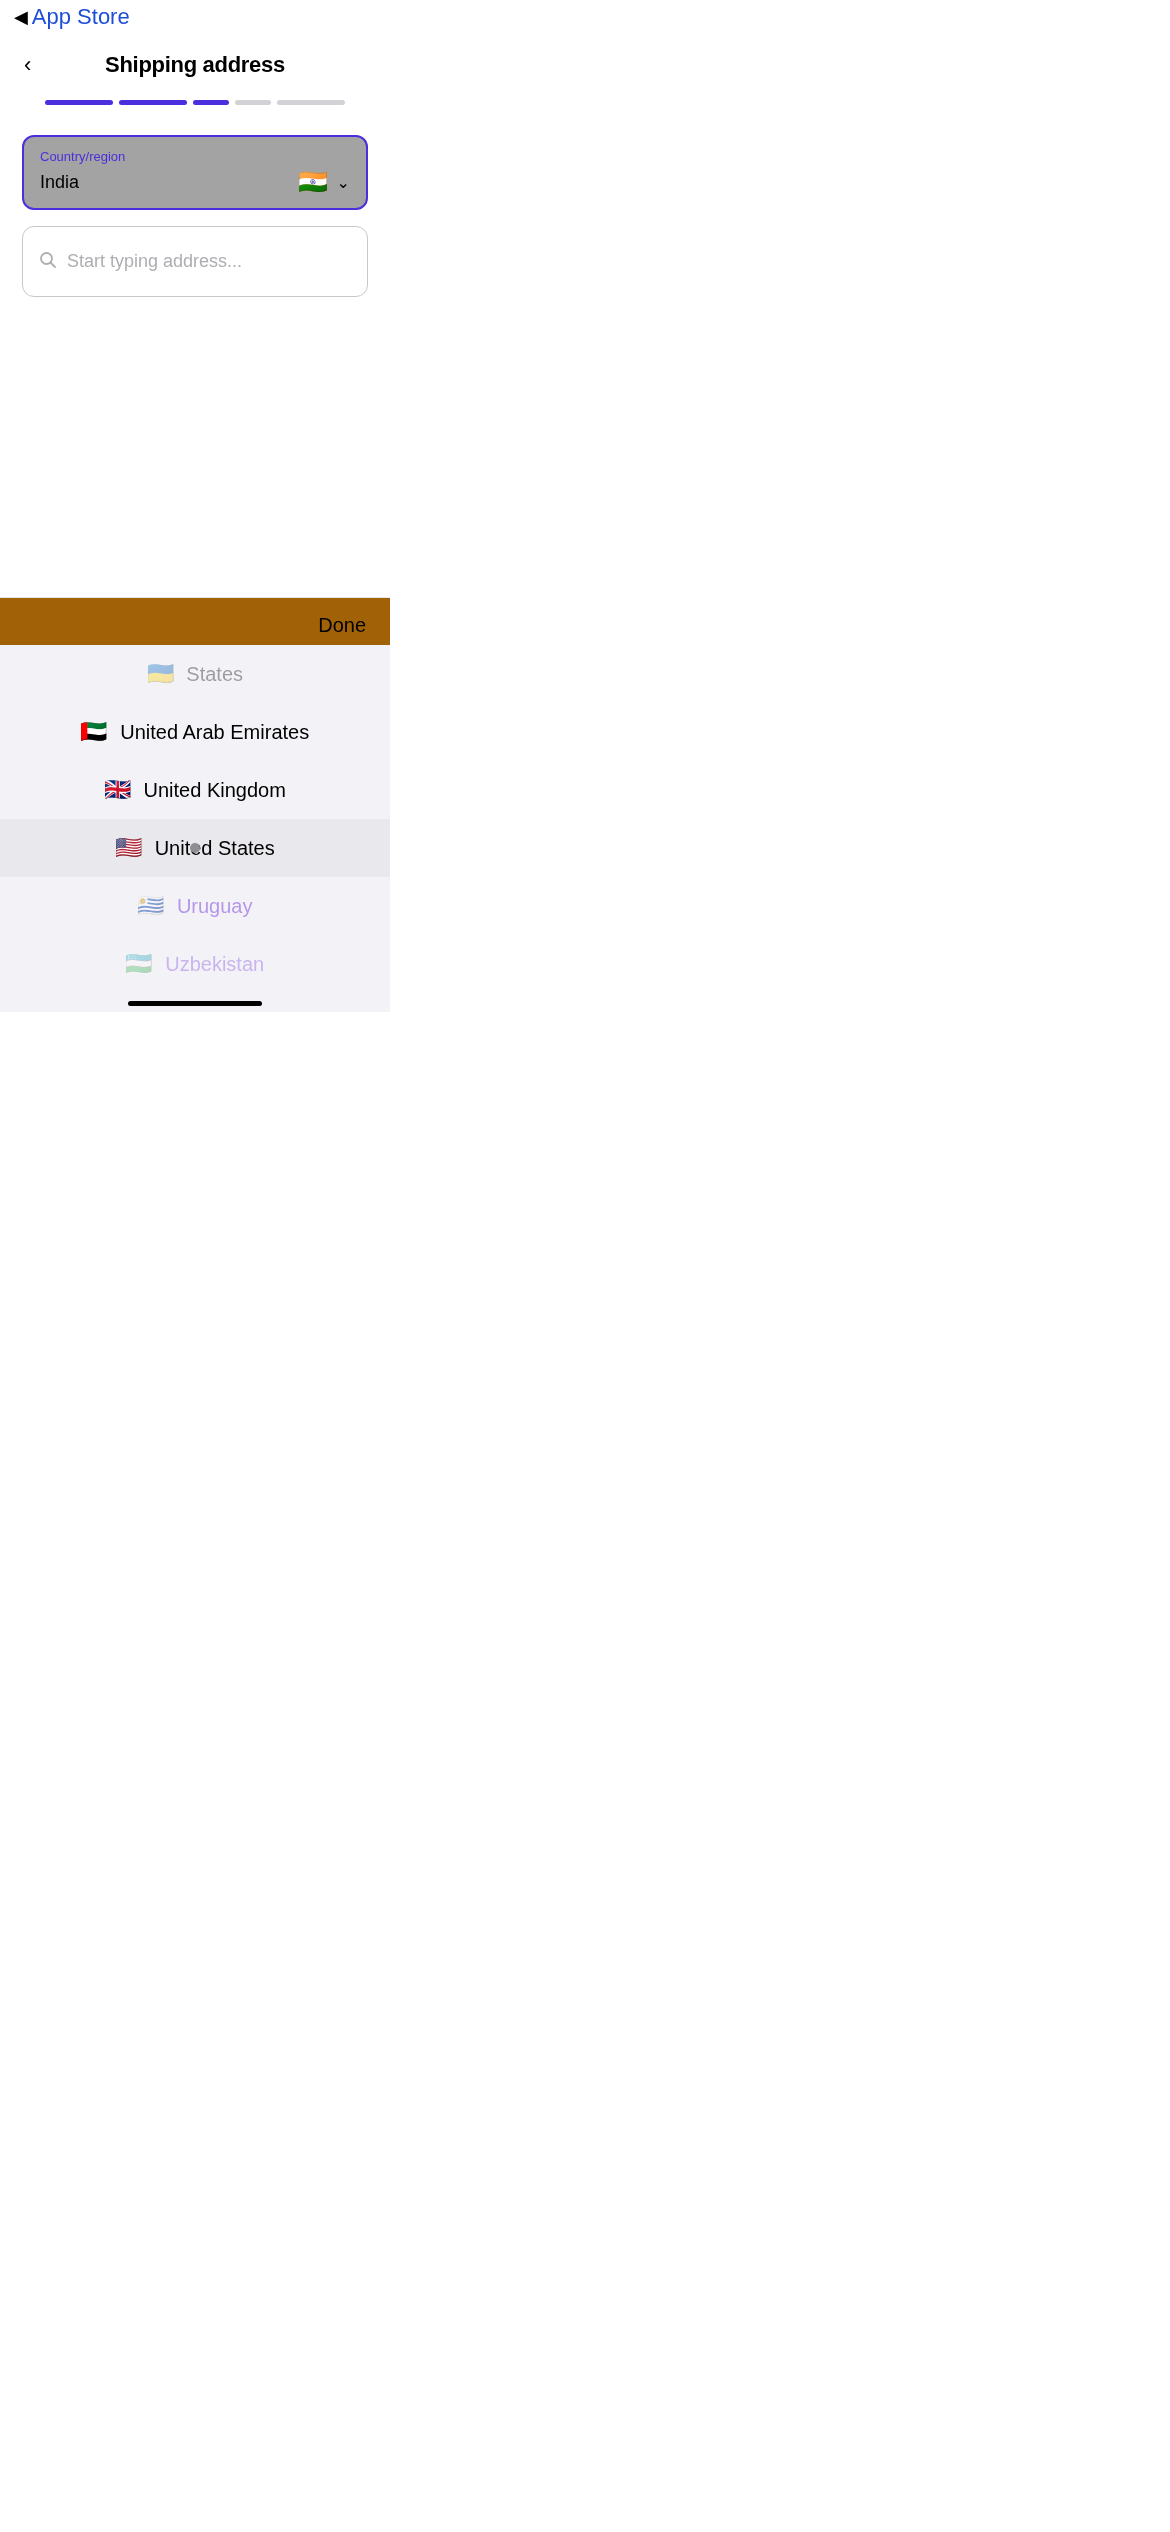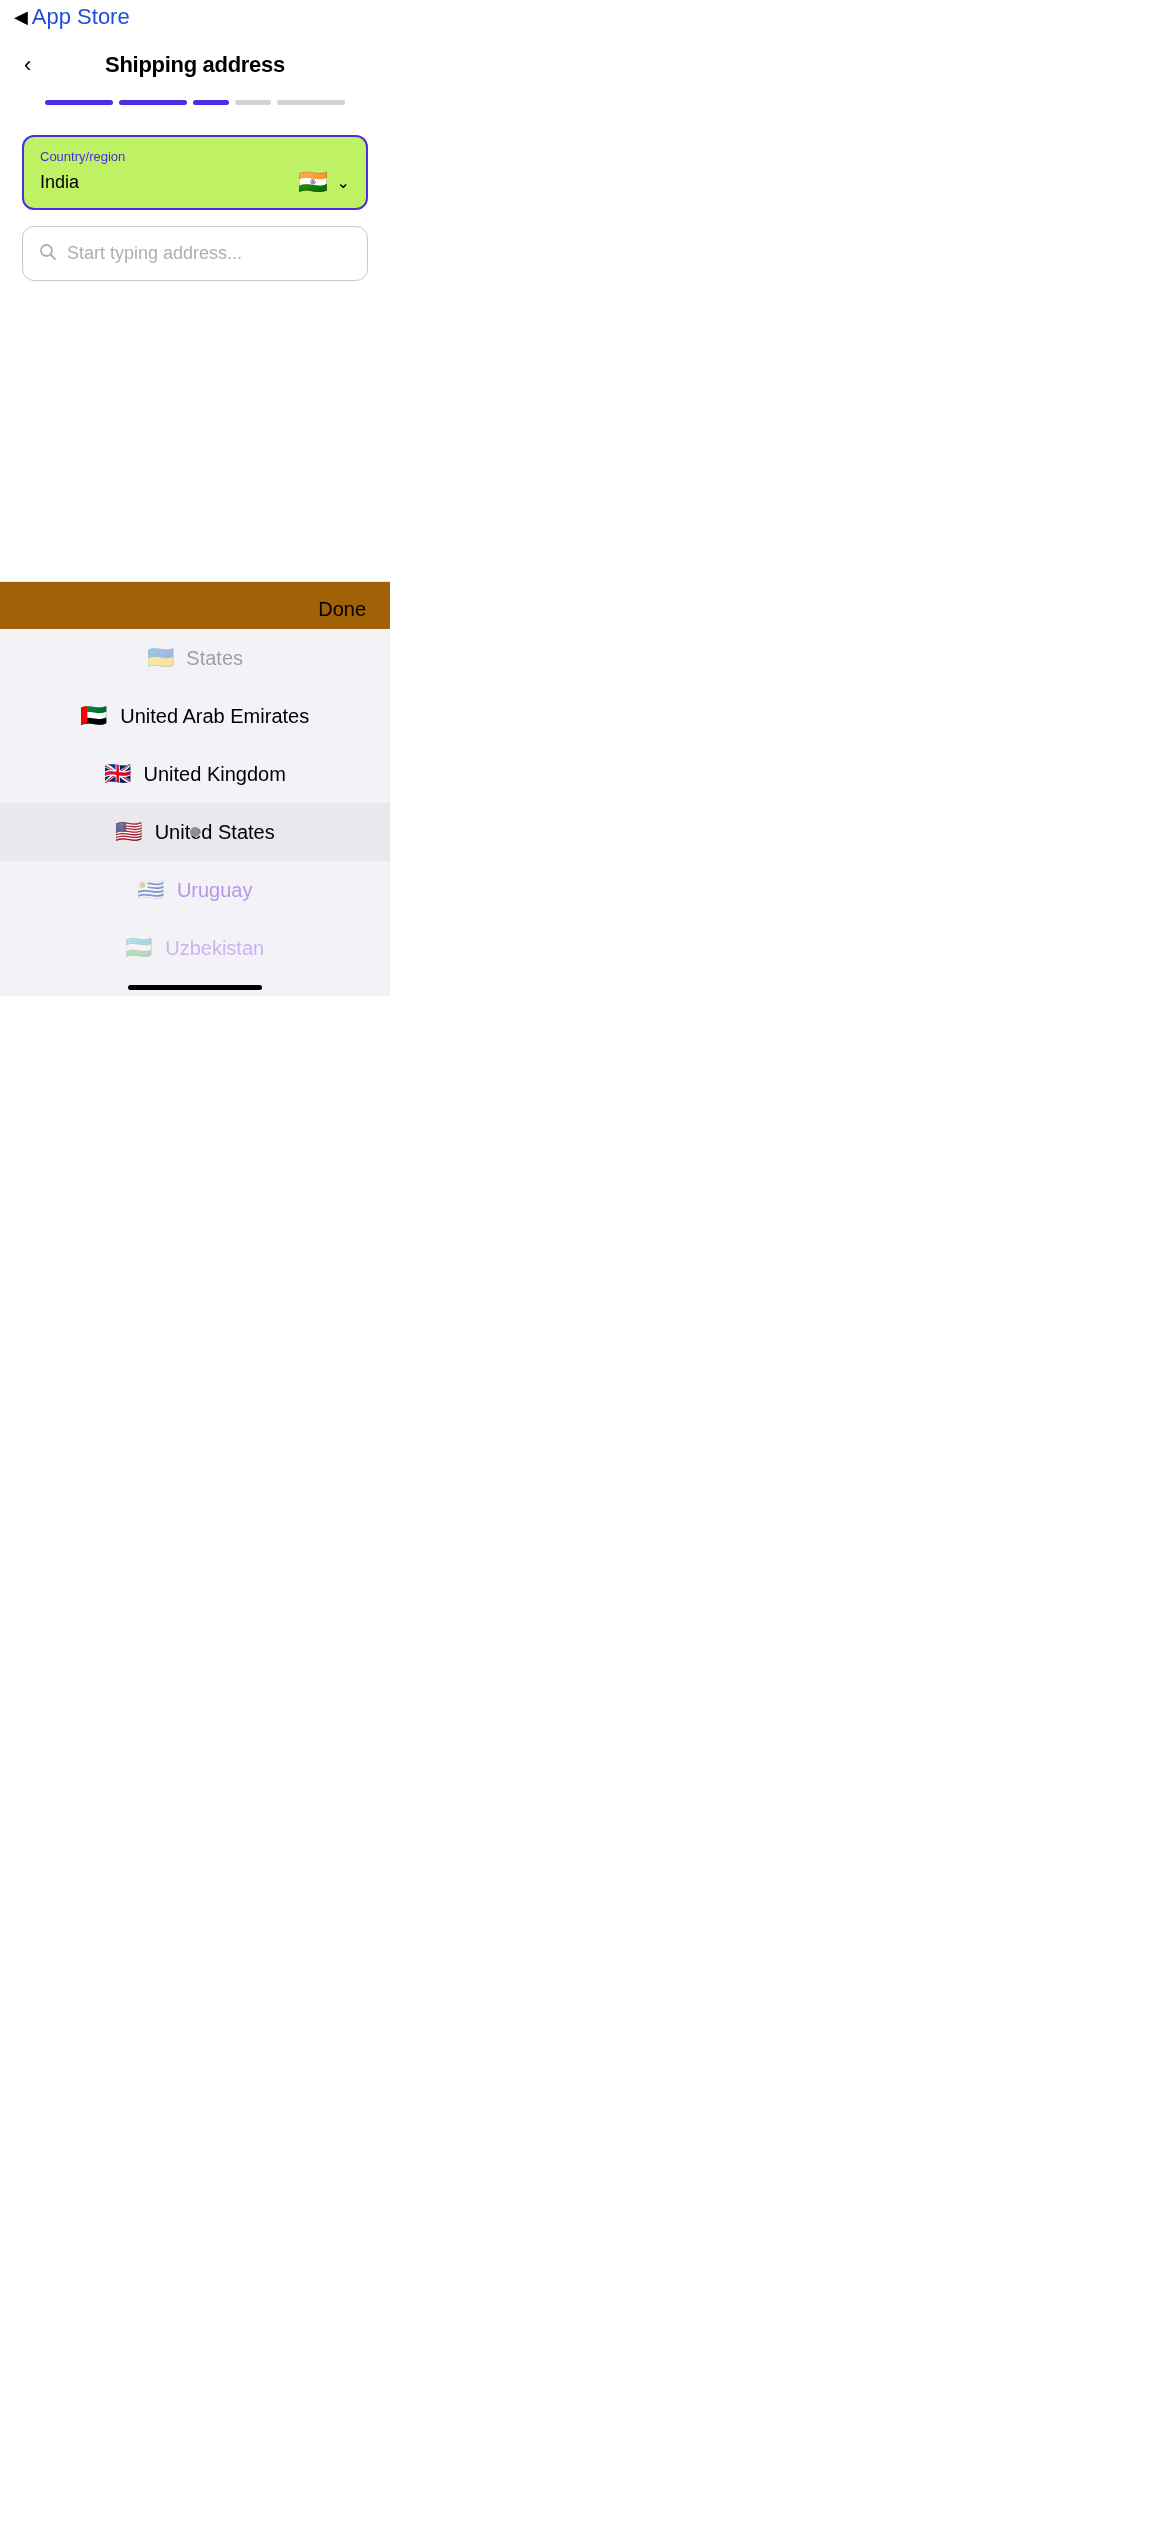--- a/index.html
+++ b/index.html
@@ -146,21 +146,21 @@
       border-radius: 3px;
     }
 
     
     .country-selector {
       margin: 0 22px 16px 22px;
       border: 2px solid #4B2FDE;
       border-radius: 12px;
       padding: 12px 16px;
       cursor: pointer;
-      background: #bef264;
+      background: #a3a3a3;
     }
 
     .country-label-text {
       font-size: 13px;
       color: #4B2FDE;
       font-weight: 500;
       margin-bottom: 4px;
     }
 
     .country-value-row {
@@ -188,21 +188,21 @@
     .chevron-down {
       font-size: 16px;
       color: #000;
     }
 
     
     .address-search {
       margin: 0 22px;
       border: 1.5px solid #C8C8C8;
       border-radius: 12px;
-      padding: 16px 16px;
+      padding: 24px 16px;
       display: flex;
       align-items: center;
       gap: 10px;
       background: #fff;
     }
 
     .search-icon-wrap {
       color: #AEAEB2;
       font-size: 18px;
       line-height: 1;

